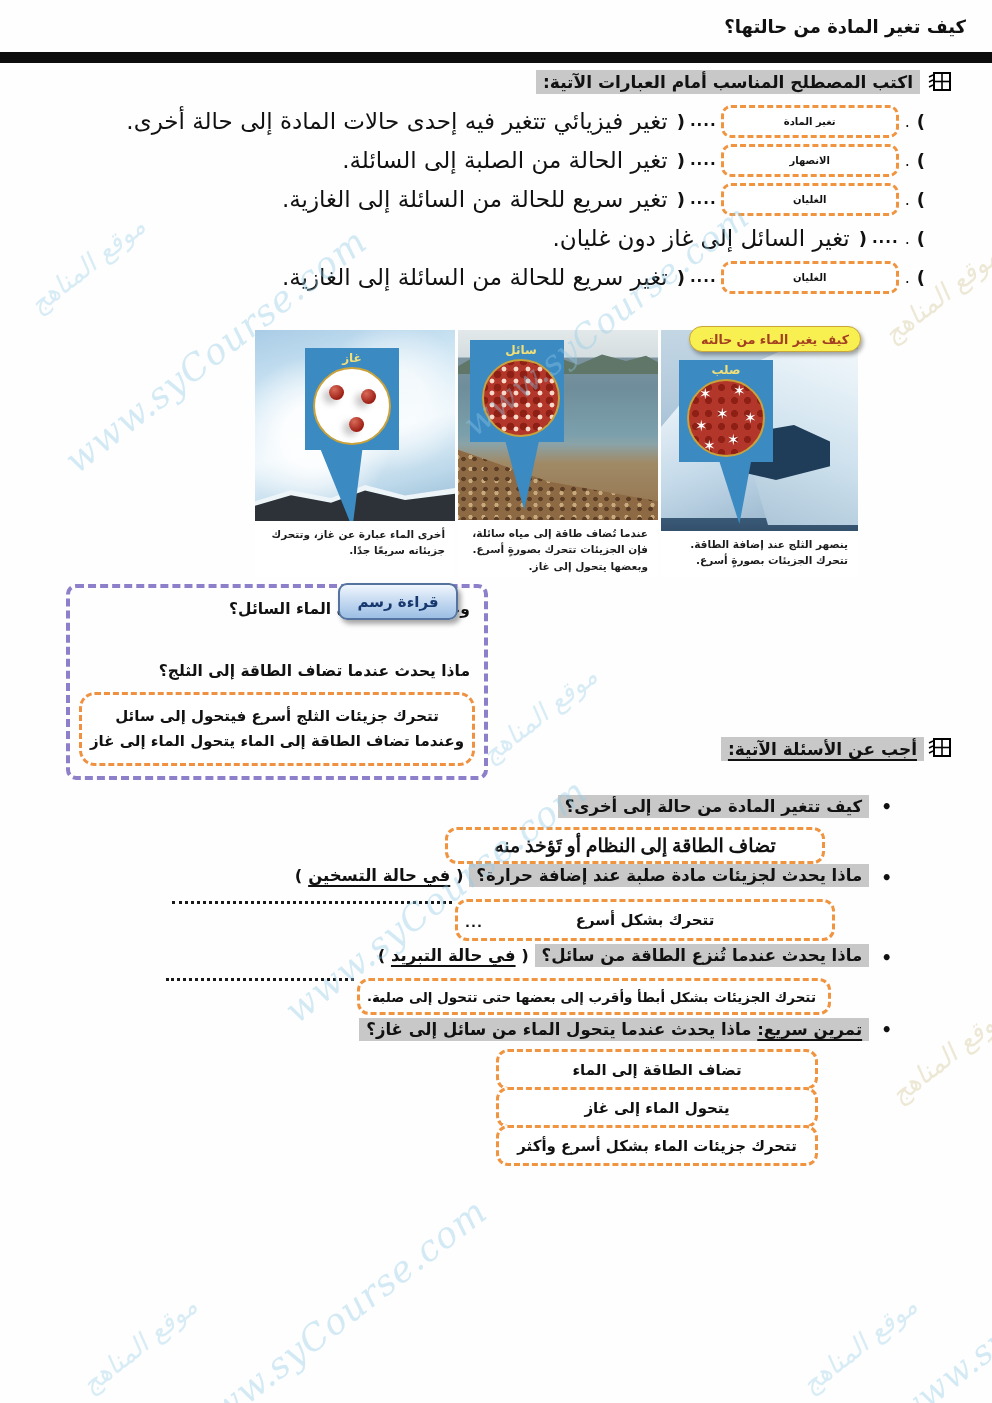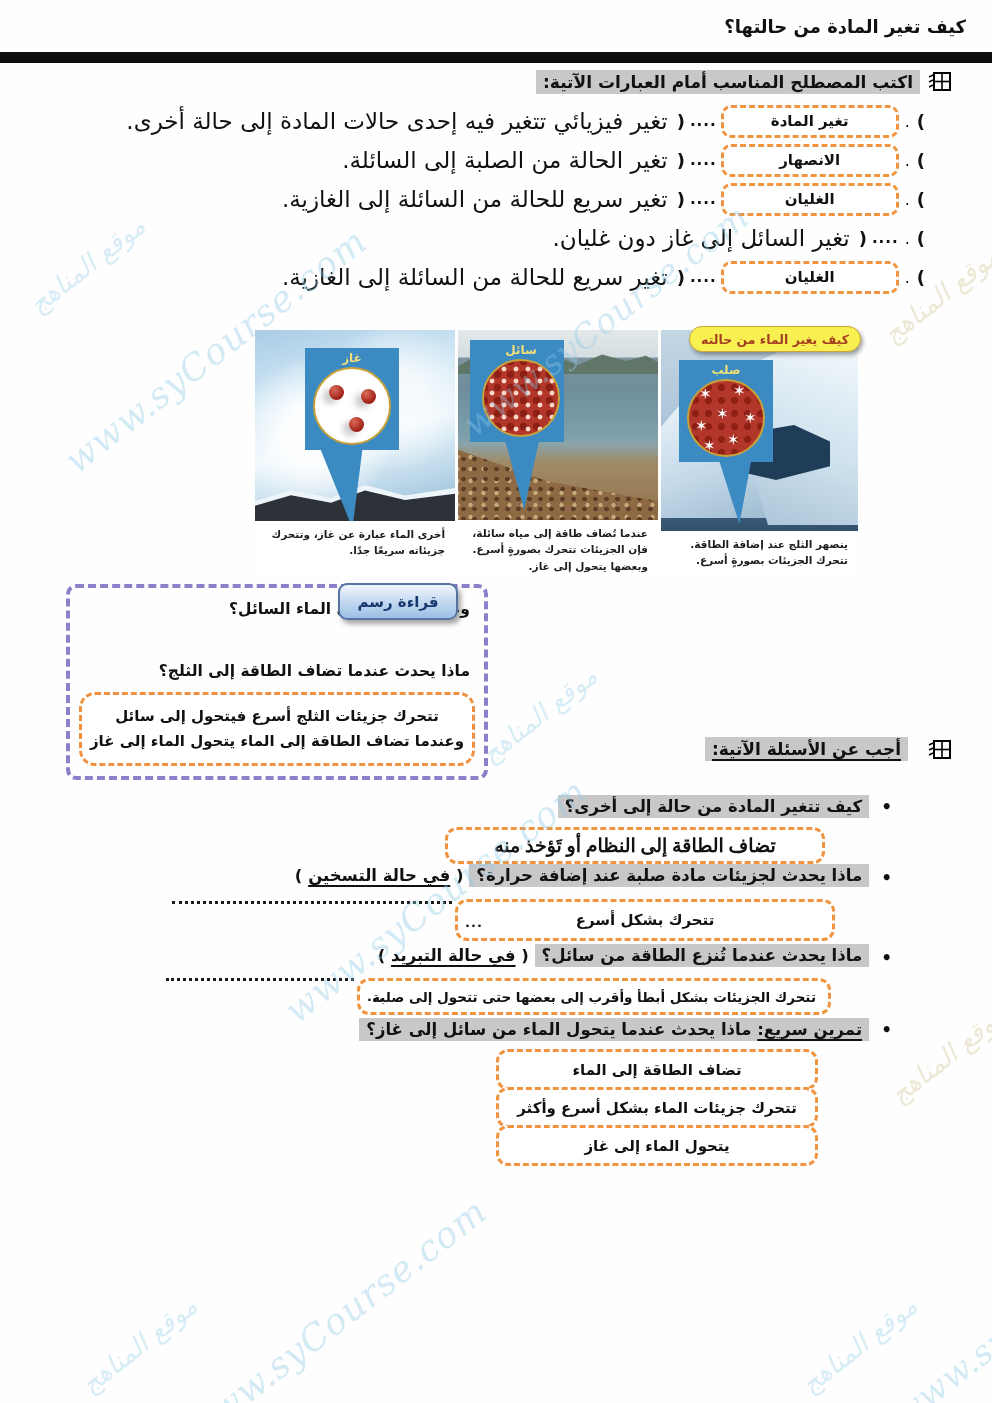--- a/index.html
+++ b/index.html
@@ -19,30 +19,30 @@
   .black-bar { position:absolute; top:52px; left:0; width:992px; height:11px; background:#0d0d0d; z-index:2; }
 
   .hl { background:#c8c8c8; padding:2px 7px; }
   .ul { text-decoration:underline; text-decoration-thickness:2px; text-underline-offset:4px; }
 
   
   .win-icon { display:inline-block; width:24px; height:22px; margin-right:2px; }
 
   .instr-row { position:absolute; top:70px; right:38px; display:flex; align-items:center; gap:8px;
                font-size:17px; font-weight:bold; z-index:2; }
-  .qa-head-row { position:absolute; top:737px; right:38px; display:flex; align-items:flex-end; gap:20px;
+  .qa-head-row { position:absolute; top:737px; right:38px; display:flex; align-items:flex-start; gap:4px;
                font-size:17px; font-weight:bold; z-index:2; }
 
   
   .term-row { position:absolute; right:64px; left:20px; height:38px; display:flex; align-items:center;
               z-index:2; }
   .paren { font-size:18px; font-weight:bold; direction:ltr; unicode-bidi:isolate; padding:0 3px; }
   .mini-dot { font-size:16px; padding:0 4px; }
   .term-box { width:178px; height:33px; border:3px dashed #f09440; border-radius:10px; background:#fff;
-              display:flex; align-items:center; justify-content:center; font-size:15px; font-weight:bold;
+              display:flex; align-items:center; justify-content:center; font-size:10px; font-weight:bold;
               margin:0 2px; }
   .dots4 { font-size:15px; font-weight:bold; letter-spacing:1px; padding:0 2px; }
   .stmt { font-size:23px; margin-right:6px; white-space:nowrap; }
 
   
   .figure { position:absolute; left:255px; top:330px; width:633px; height:247px; display:flex; gap:3px;
             direction:ltr; z-index:2; }
   .panel { position:relative; display:flex; flex-direction:column; background:#fff; overflow:hidden; }
   .panel-gas { width:200px; }  .panel-liquid { width:200px; }  .panel-solid { width:197px; }
   .photo { position:relative; flex:1; overflow:hidden; }
@@ -315,17 +315,17 @@
 
   <div class="q-row" style="top:1018px;">
     <span class="bullet">•</span>
     <span class="hl">
       <span class="ul">تمرين سريع:</span>
       <span>ماذا يحدث عندما يتحول الماء من سائل إلى غاز؟</span>
     </span>
   </div>
   <div class="stack">
     <div class="obox-s">تضاف الطاقة إلى الماء</div>
+    <div class="obox-s">يتحول الماء إلى غاز</div>
     <div class="obox-s">تتحرك جزيئات الماء بشكل أسرع وأكثر</div>
-    <div class="obox-s">يتحول الماء إلى غاز</div>
   </div>
 
 </div>
 
 </body></html>

